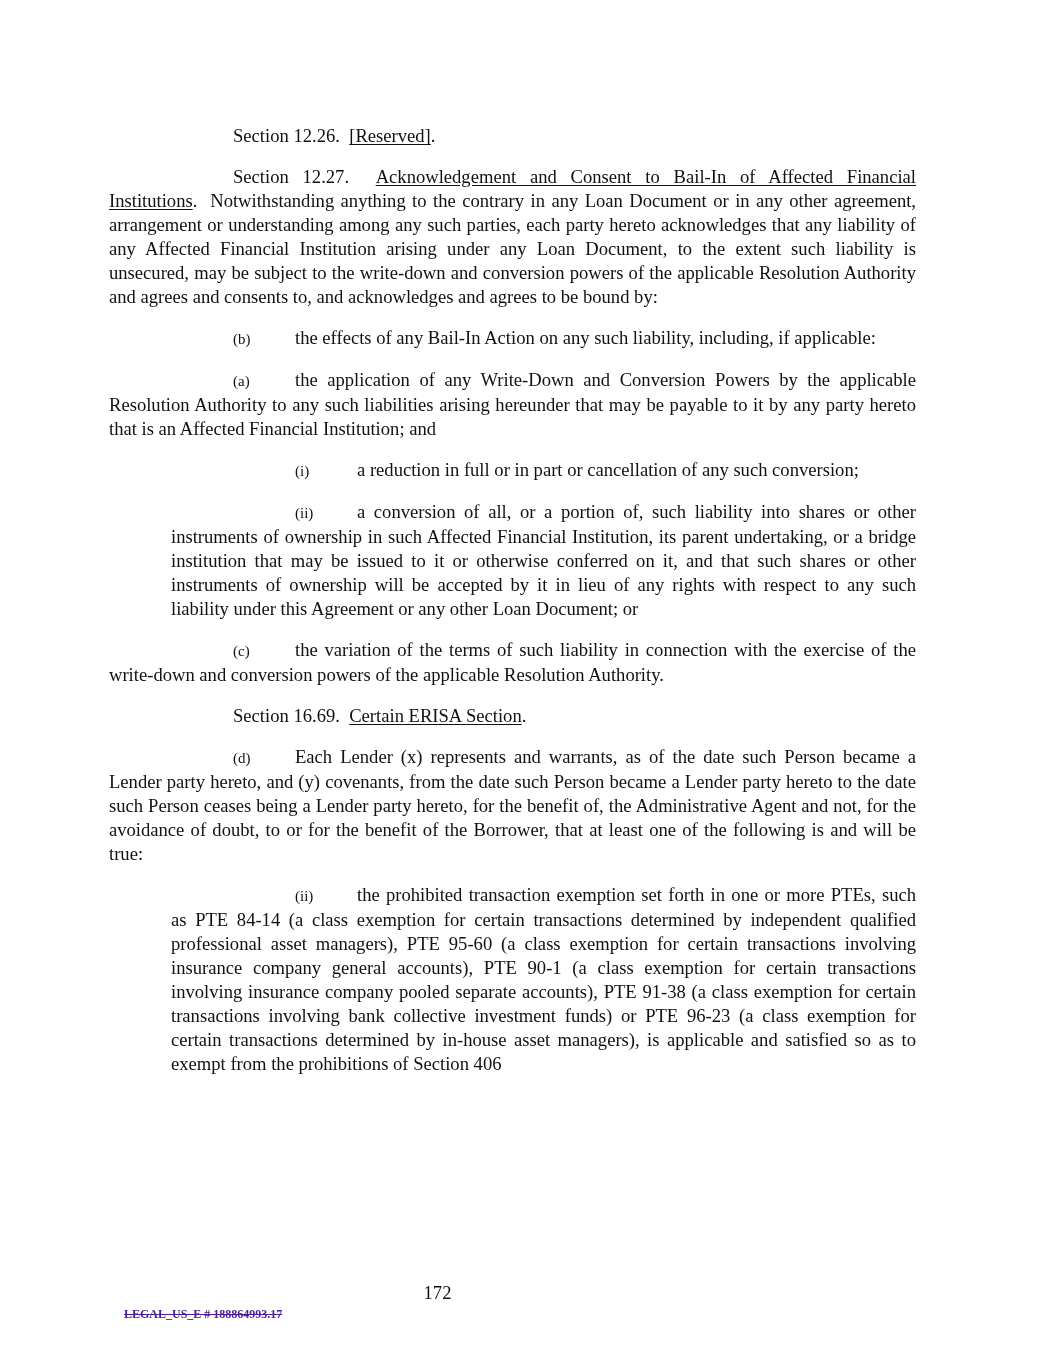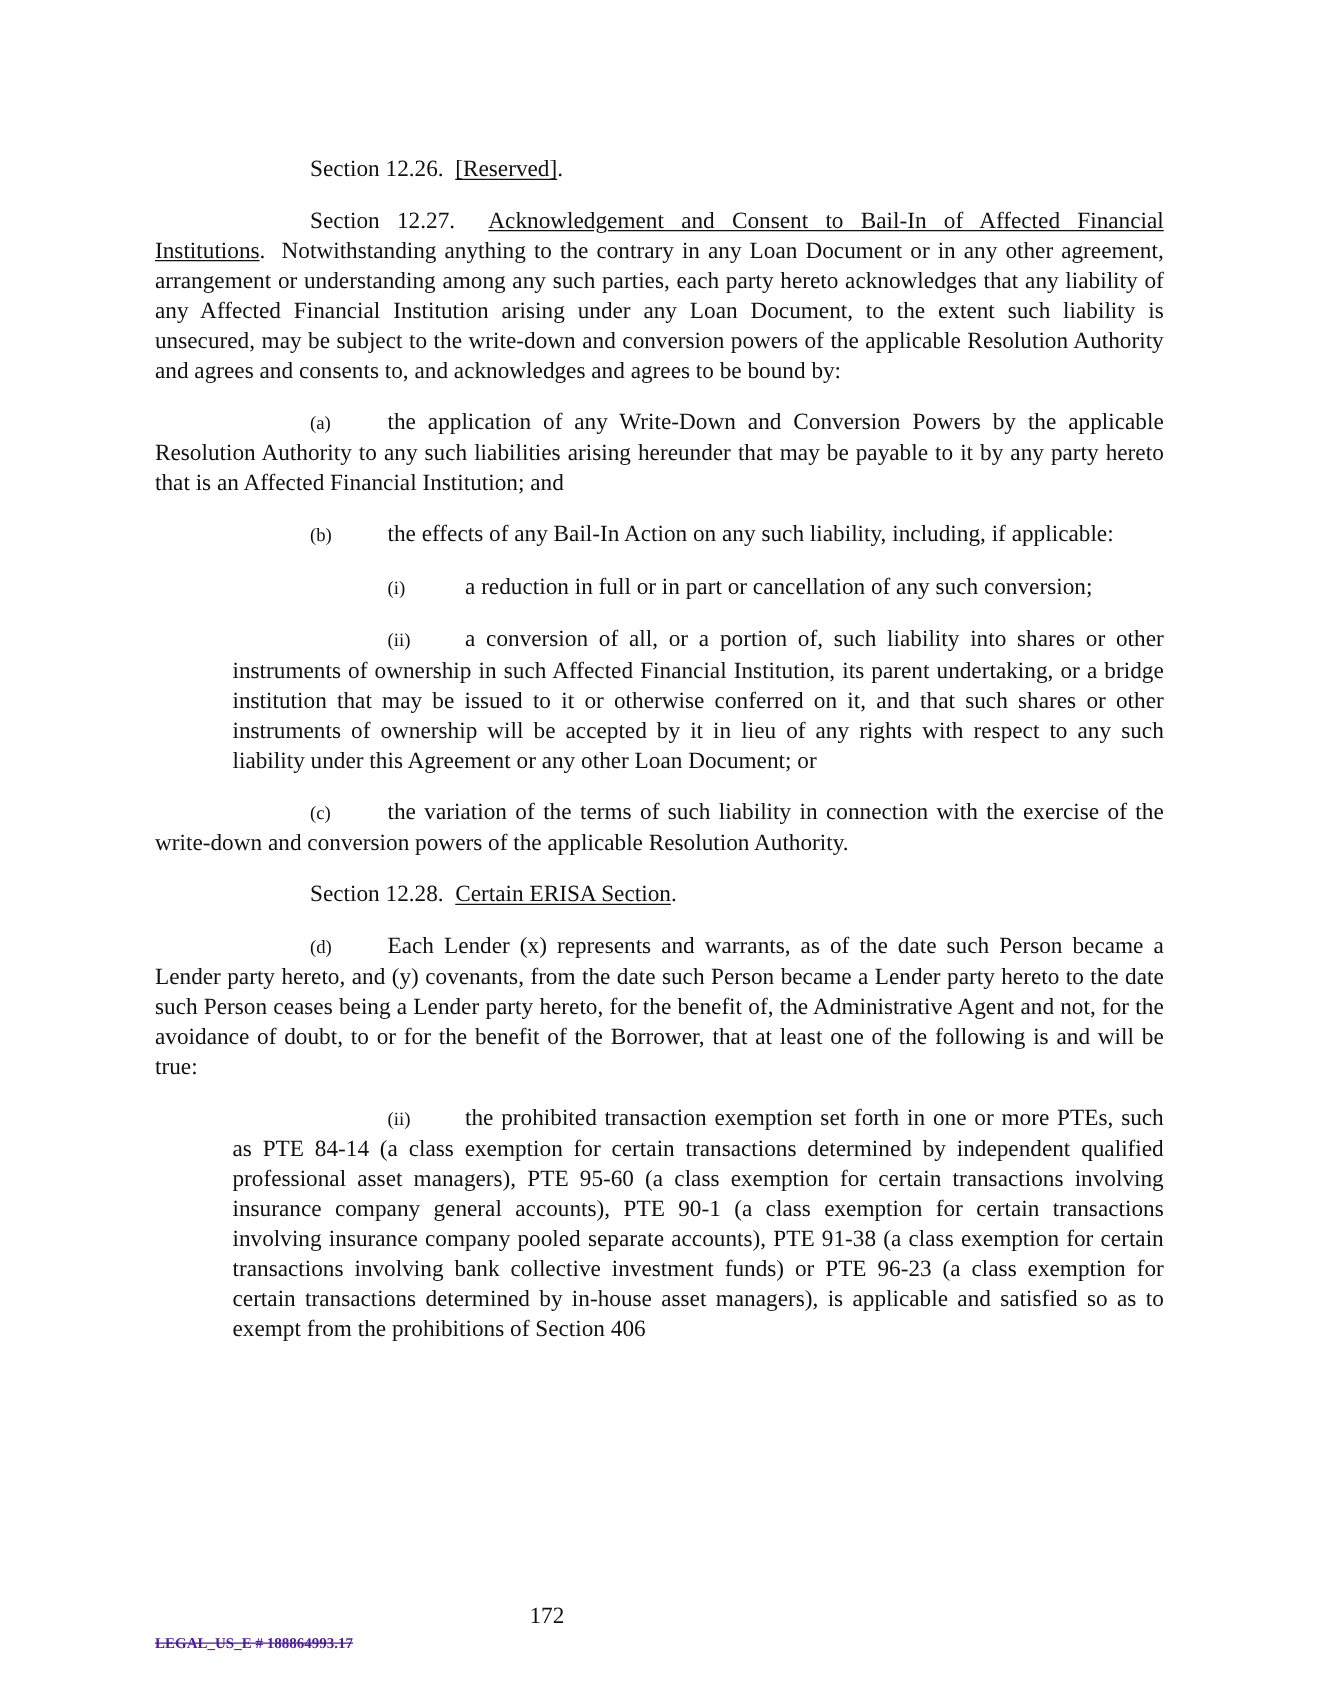--- a/index.html
+++ b/index.html
@@ -1,40 +1,40 @@
 <!DOCTYPE html>
 <html><head>
 <meta charset="utf-8">
 <style>
   html, body { margin: 0; padding: 0; background: #ffffff; }
   body { width: 1055px; height: 1365px; position: relative; overflow: hidden;
          font-family: "Liberation Serif", "DejaVu Serif", serif; color: #111; }
-  .page { position: absolute; left: 124px; top: 124px; width: 807px; font-size: 18.6px; line-height: 24px; }
+  .page { position: absolute; left: 109px; top: 124px; width: 807px; font-size: 18.6px; line-height: 24px; }
   p { margin: 0 0 17px 0; text-align: justify; }
   .ind { text-indent: 124px; }
   .sub { padding-left: 62px; }
   .sub.ind { text-indent: 124px; }
   .lbl { font-size: 15px; display: inline-block; width: 62px; text-indent: 0; }
   u { text-decoration: underline; text-underline-offset: 2px; }
   .pagenum { position: absolute; top: 1282px; left: 0; width: 875px; text-align: center; font-size: 18.6px; }
   .footer { position: absolute; top: 1307px; left: 124px; color: #4c1d95; font-weight: bold; font-size: 12px; text-decoration: line-through; }
 </style>
 </head>
 <body>
 
 <div class="page">
   <p class="ind"><span>Section 12.26.</span>&nbsp; <u>[Reserved]</u><span>.</span></p>
 
   <p class="ind"><span>Section 12.27.</span>&nbsp; <u>Acknowledgement and Consent to Bail-In of Affected Financial Institutions</u><span>.</span>&nbsp; <span>Notwithstanding anything to the contrary in any Loan Document or in any other agreement, arrangement or understanding among any such parties, each party hereto acknowledges that any liability of any Affected Financial Institution arising under any Loan Document, to the extent such liability is unsecured, may be subject to the write-down and conversion powers of the applicable Resolution Authority and agrees and consents to, and acknowledges and agrees to be bound by:</span></p>
 
+  <p class="ind"><span class="lbl">(b)</span><span>the effects of any Bail-In Action on any such liability, including, if applicable:</span></p>
   <p class="ind"><span class="lbl">(a)</span><span>the application of any Write-Down and Conversion Powers by the applicable Resolution Authority to any such liabilities arising hereunder that may be payable to it by any party hereto that is an Affected Financial Institution; and</span></p>
-  <p class="ind"><span class="lbl">(b)</span><span>the effects of any Bail-In Action on any such liability, including, if applicable:</span></p>
   <p class="sub ind"><span class="lbl">(i)</span><span>a reduction in full or in part or cancellation of any such conversion;</span></p>
   <p class="sub ind"><span class="lbl">(ii)</span><span>a conversion of all, or a portion of, such liability into shares or other instruments of ownership in such Affected Financial Institution, its parent undertaking, or a bridge institution that may be issued to it or otherwise conferred on it, and that such shares or other instruments of ownership will be accepted by it in lieu of any rights with respect to any such liability under this Agreement or any other Loan Document; or</span></p>
   <p class="ind"><span class="lbl">(c)</span><span>the variation of the terms of such liability in connection with the exercise of the write-down and conversion powers of the applicable Resolution Authority.</span></p>
 
-  <p class="ind"><span>Section 12.28.</span>&nbsp; <u>Certain ERISA Section</u><span>.</span></p>
+  <p class="ind"><span>Section 16.69.</span>&nbsp; <u>Certain ERISA Section</u><span>.</span></p>
   <p class="ind"><span class="lbl">(d)</span><span>Each Lender (x) represents and warrants, as of the date such Person became a Lender party hereto, and (y) covenants, from the date such Person became a Lender party hereto to the date such Person ceases being a Lender party hereto, for the benefit of, the Administrative Agent and not, for the avoidance of doubt, to or for the benefit of the Borrower, that at least one of the following is and will be true:</span></p>
   <p class="sub ind"><span class="lbl">(ii)</span><span>the prohibited transaction exemption set forth in one or more PTEs, such as PTE 84-14 (a class exemption for certain transactions determined by independent qualified professional asset managers), PTE 95-60 (a class exemption for certain transactions involving insurance company general accounts), PTE 90-1 (a class exemption for certain transactions involving insurance company pooled separate accounts), PTE 91-38 (a class exemption for certain transactions involving bank collective investment funds) or PTE 96-23 (a class exemption for certain transactions determined by in-house asset managers), is applicable and satisfied so as to exempt from the prohibitions of Section 406</span></p>
 </div>
 
 <div class="pagenum">172</div>
 <div class="footer">LEGAL_US_E # 188864993.17</div>
 
 </body></html>

